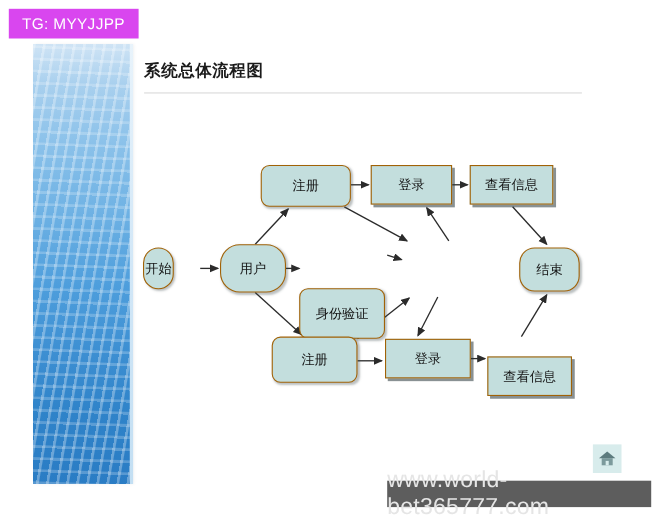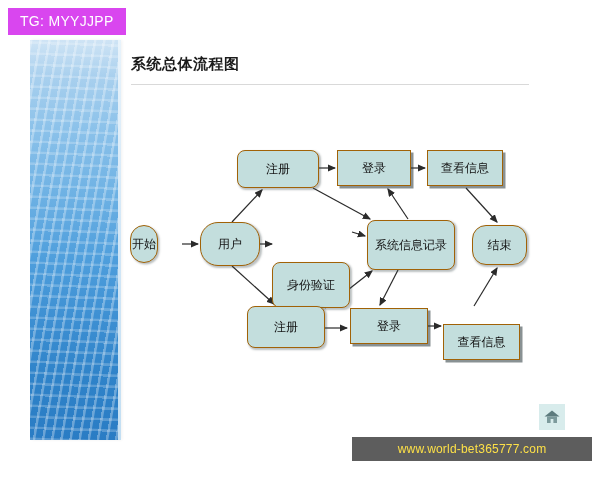--- a/index.html
+++ b/index.html
@@ -124,22 +124,22 @@
     letter-spacing: 0.3px;
     z-index: 20;
   }
   .url-badge {
     position: absolute;
     left: 352px;
     top: 437px;
     width: 240px;
     height: 24px;
     background: #5d5d5d;
-    color: #fde047;
-    font-size: 12px;
+    color: #e5e5e5;
+    font-size: 21px;
     display: flex;
     align-items: center;
     justify-content: center;
     letter-spacing: 0.2px;
     z-index: 20;
   }
   .home-icon {
     position: absolute;
     left: 539px;
     top: 404px;
@@ -187,21 +187,20 @@
       <line x1="474" y1="306" x2="497" y2="268"></line>
     </g>
   </svg>
 
   <div class="node pill" style="left:130px;top:225px;width:28px;height:38px;">开始</div>
   <div class="node round" style="left:200px;top:222px;width:60px;height:44px;border-radius:18px;">用户</div>
   <div class="node round" style="left:272px;top:221px;width:78px;height:46px;margin-top:41px;">身份验证</div>
   <div class="node round" style="left:237px;top:150px;width:82px;height:38px;">注册</div>
   <div class="node rect" style="left:337px;top:150px;width:74px;height:36px;">登录</div>
   <div class="node rect" style="left:427px;top:150px;width:76px;height:36px;">查看信息</div>
-  <div class="node round" style="left:367px;top:220px;width:88px;height:50px;">系统信息记录</div>
   <div class="node pill" style="left:472px;top:225px;width:55px;height:40px;">结束</div>
   <div class="node round" style="left:247px;top:306px;width:78px;height:42px;">注册</div>
   <div class="node rect" style="left:350px;top:308px;width:78px;height:36px;">登录</div>
   <div class="node rect" style="left:443px;top:324px;width:77px;height:36px;">查看信息</div>
 
   <div class="home-icon">
     <svg width="18" height="18" viewBox="0 0 18 18" aria-hidden="true">
       <polygon points="9,2.5 16.5,8.5 1.5,8.5" fill="#5d7b7e"></polygon>
       <rect x="4" y="8.5" width="10" height="6.5" fill="#7c9a9c"></rect>
       <rect x="7.6" y="11" width="2.8" height="4" fill="#d8ecec"></rect>

